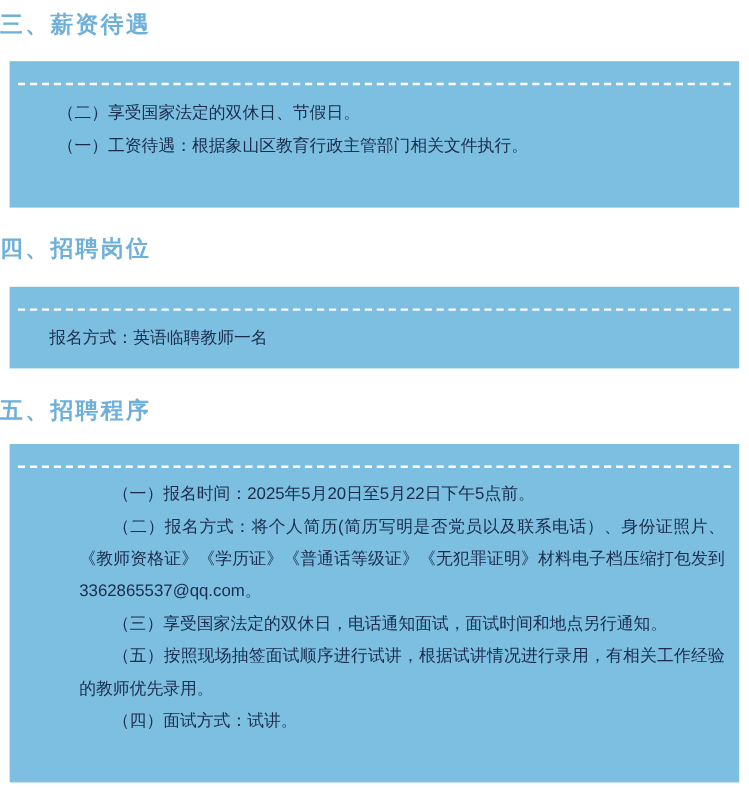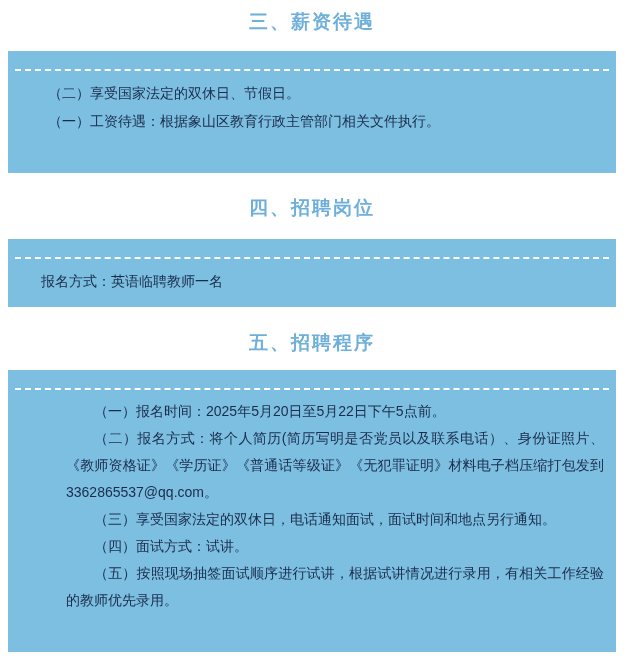--- a/index.html
+++ b/index.html
@@ -8,21 +8,21 @@
     min-height: 659px;
     background: #ffffff;
     font-family: "Liberation Sans", "DejaVu Sans", sans-serif;
     padding-top: 12px;
     box-sizing: border-box;
   }
   .section-title {
     font-size: 19px;
     font-weight: bold;
     color: var(--heading-color, #6FB0DB);
-    text-align: center;
+    text-align: left;
     letter-spacing: 2px;
     line-height: 20px;
     margin: 0;
   }
   #title-1 { margin: 0 0 19px; }
   #title-2 { margin: 25px 0 21px; }
   #title-3 { margin: 26px 0 17px; }
   .content-box {
     margin: 0 8px;
     background: var(--box-bg, #7CBFE0);
@@ -64,15 +64,15 @@
   <p>报名方式：英语临聘教师一名</p>
 </div>
 
 <h2 class="section-title" id="title-3">五、招聘程序</h2>
 
 <div class="content-box" id="box-3">
   <div class="dashed-divider"></div>
   <p>（一）报名时间：2025年5月20日至5月22日下午5点前。</p>
   <p>（二）报名方式：将个人简历(简历写明是否党员以及联系电话）、身份证照片、《教师资格证》《学历证》《普通话等级证》《无犯罪证明》材料电子档压缩打包发到3362865537@qq.com。</p>
   <p>（三）享受国家法定的双休日，电话通知面试，面试时间和地点另行通知。</p>
+  <p>（五）按照现场抽签面试顺序进行试讲，根据试讲情况进行录用，有相关工作经验的教师优先录用。</p>
   <p>（四）面试方式：试讲。</p>
-  <p>（五）按照现场抽签面试顺序进行试讲，根据试讲情况进行录用，有相关工作经验的教师优先录用。</p>
 </div>
 
 </body></html>

